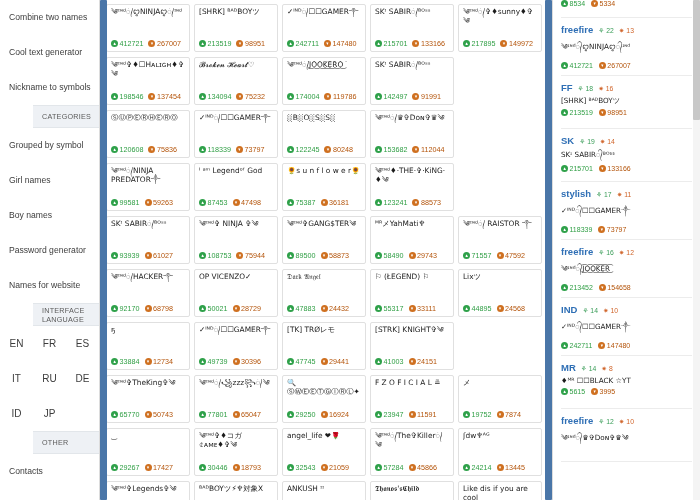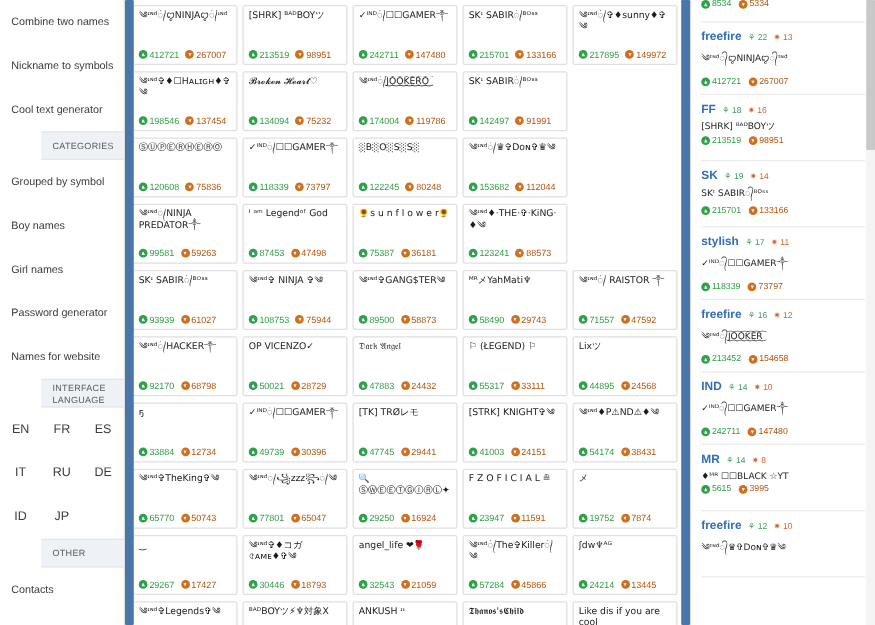--- a/index.html
+++ b/index.html
@@ -158,28 +158,28 @@
   #sb-edge .scroll-thumb { background: #c8c8c8; }
 </style>
 </head>
 <body>
 
 <div id="app">
 
   <nav id="left-sidebar">
     <div id="top-links">
         <div class="nav-link">Combine two names</div>
+        <div class="nav-link">Cool text generator</div>
         <div class="nav-link">Nickname to symbols</div>
-        <div class="nav-link">Cool text generator</div>
       </div>
     <div class="nav-section">CATEGORIES</div>
     <div id="cat-links">
         <div class="nav-link">Grouped by symbol</div>
+        <div class="nav-link">Girl names</div>
         <div class="nav-link">Boy names</div>
-        <div class="nav-link">Girl names</div>
         <div class="nav-link">Password generator</div>
         <div class="nav-link">Names for website</div>
       </div>
     <div class="nav-section">INTERFACE LANGUAGE</div>
     <div class="lang-grid" id="lang-grid">
         <div class="lang-cell">EN</div>
         <div class="lang-cell">FR</div>
         <div class="lang-cell">ES</div>
         <div class="lang-cell">IT</div>
         <div class="lang-cell">RU</div>
@@ -600,33 +600,20 @@
         <div class="card">
           <div class="card-name">[STRK] KNIGHT✞༄</div>
           <div class="card-stats">
             <span class="stat stat-up">
               <span class="pill pill-up"></span>
               <span>41003</span>
             </span>
             <span class="stat stat-down">
               <span class="pill pill-down"></span>
               <span>24151</span>
-            </span>
-          </div>
-        </div>
-        <div class="card">
-          <div class="card-name">༄ᶦᶰᵈ♦P⚠ND⚠♦༄</div>
-          <div class="card-stats">
-            <span class="stat stat-up">
-              <span class="pill pill-up"></span>
-              <span>54174</span>
-            </span>
-            <span class="stat stat-down">
-              <span class="pill pill-down"></span>
-              <span>38431</span>
             </span>
           </div>
         </div>
       </div>
       <div class="grid-row">
         <div class="card">
           <div class="card-name">༄ᶦᶰᵈ✞TheKing✞༄</div>
           <div class="card-stats">
             <span class="stat stat-up">
               <span class="pill pill-up"></span>

